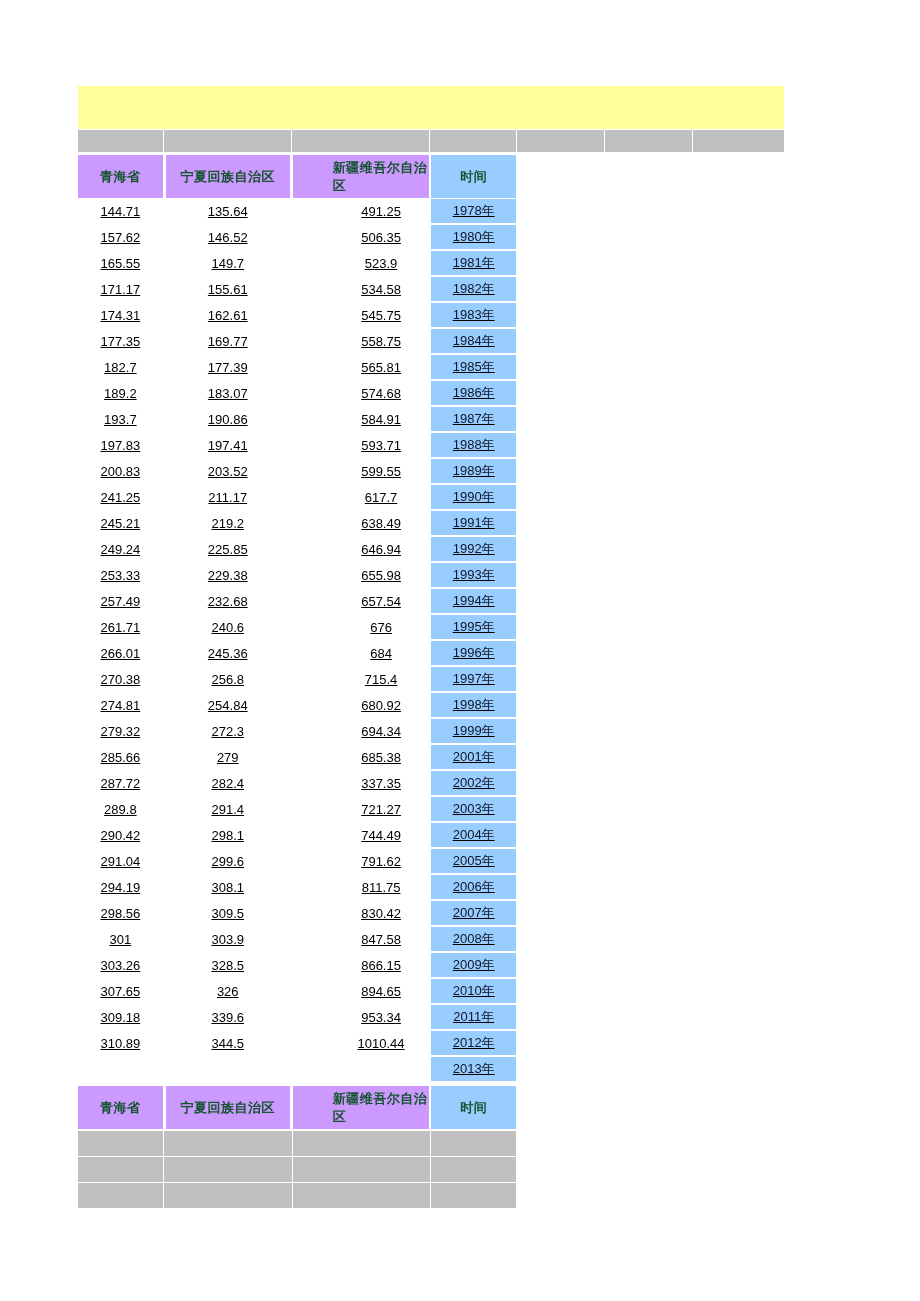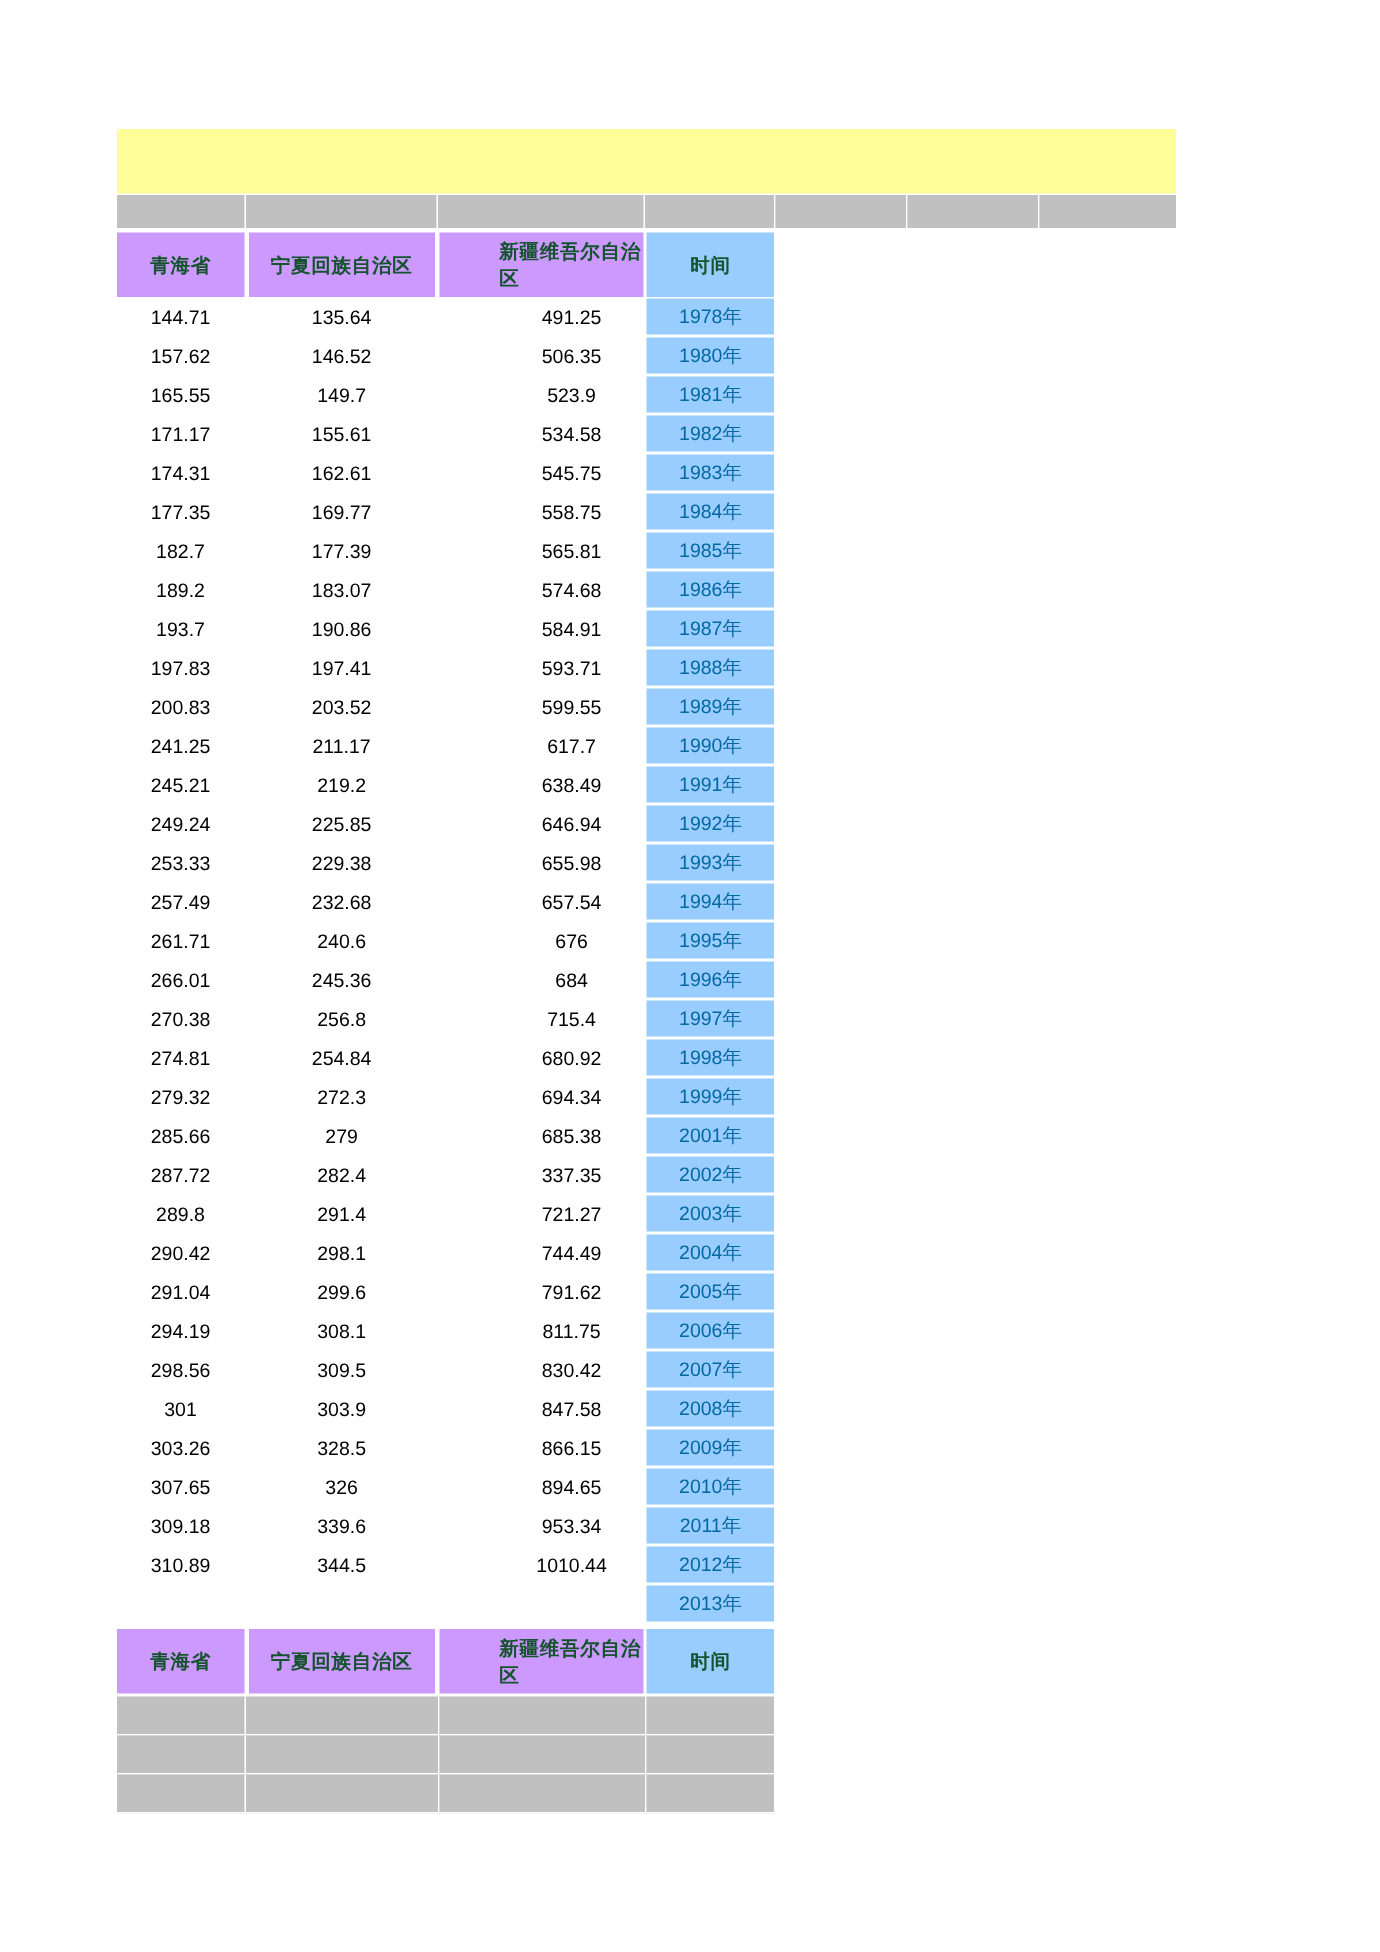--- a/index.html
+++ b/index.html
@@ -83,41 +83,42 @@
   .c1 { width: 86px; }
   .c2 { width: 126px; margin-left: 3px; }
   .c3 { width: 138px; margin-left: 3px; padding-left: 40px; }
   .c4 { width: 86px; margin-left: 2px; }
 
   
   .data-row {
     display: flex;
     height: 26px;
     width: 438px;
+    text-decoration: underline;
   }
   .data-cell {
     box-sizing: border-box;
     display: flex;
     align-items: center;
     justify-content: center;
     font-size: 13px;
     color: #000000;
     height: 26px;
   }
   .year-cell {
     background: #99ccff;
     height: 24px;
     margin-top: 1px;
     margin-bottom: 1px;
     display: flex;
     align-items: center;
     justify-content: center;
     box-sizing: border-box;
     font-size: 13px;
-    color: #0369a1;
+    color: #0f172a;
     width: 86px;
     margin-left: 2px;
   }
 
   
   .footer-hdr {
     display: flex;
     height: 43px;
     width: 438px;
     margin-top: 4px;

